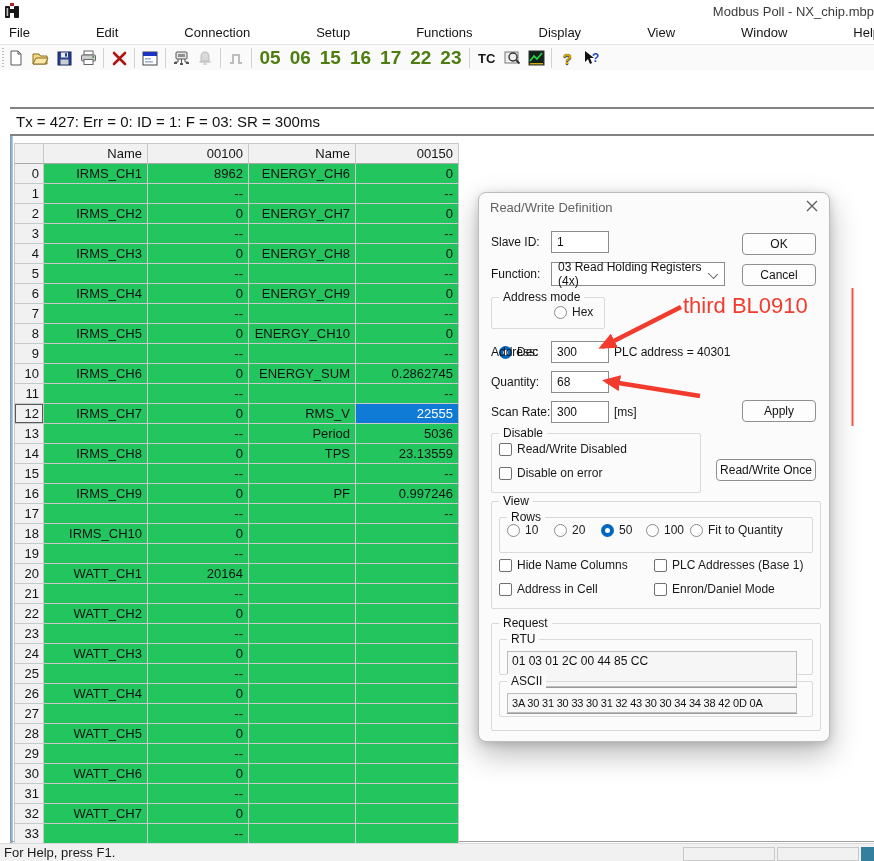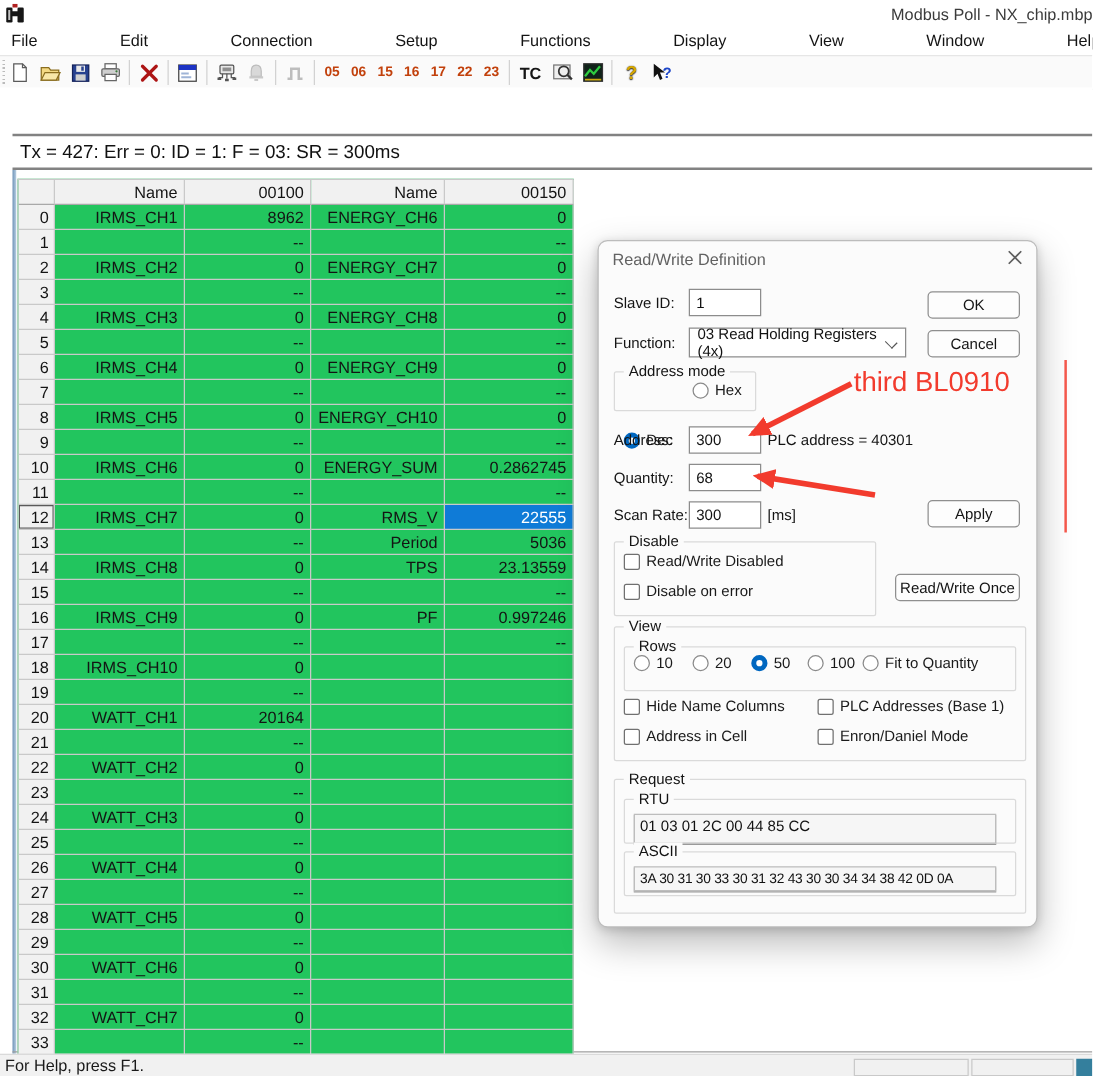--- a/index.html
+++ b/index.html
@@ -11,21 +11,21 @@
   .titlebar{left:0;top:0;width:874px;height:22px;background:#fff;display:flex;align-items:center;justify-content:space-between;}
   .titlebar .ttl{font-size:13px;color:#3b3b3b;margin-left:6px;}
   .appicon{margin-left:4px;width:17px;height:16px;}
   .menubar{left:0;top:22px;width:874px;height:22px;background:#fff;display:flex;align-items:center;gap:48px;}
   .menu-item{font-size:13px;padding:0 9px;line-height:22px;color:#141414;cursor:default;}
   .toolbar{left:0;top:44px;width:874px;height:26px;background:#fafafa;border-top:1px solid #e6e6e6;
            border-bottom:1px solid #d8d8d8;display:flex;align-items:center;}
   .grip{width:5px;height:20px;margin-left:2px;background:repeating-linear-gradient(#bbb 0 1px,transparent 1px 3px);width:2px;}
   .tbtn{width:24px;height:22px;display:flex;align-items:center;justify-content:center;}
   .tsep{width:1px;height:20px;background:#d2d2d2;margin:0 3px;}
-  .tb-num{font-size:11px;font-weight:bold;color:#c2410c;padding:0 4.5px;line-height:22px;}
+  .tb-num{font-size:19px;font-weight:bold;color:#4d7c0f;padding:0 4.5px;line-height:22px;}
   .tb-tc{font-size:13px;font-weight:bold;color:#161616;padding:0 5px;}
 
   
   .mdi{left:0;top:70px;width:874px;height:773px;background:#fff;}
   .child-title{left:10px;top:12px;width:864px;height:25px;
       background:linear-gradient(#e1ebf6,#ccddee);display:flex;align-items:center;}
   .child-title .doc{margin-left:6px;}
   .child-title .ctxt{font-size:13px;color:#909dab;margin-left:6px;}
   .tx-panel{left:10px;top:37px;width:864px;height:29px;background:#fff;
       border-top:2px solid #828282;border-bottom:2px solid #828282;box-sizing:border-box;
@@ -482,21 +482,21 @@
           <span>Address in Cell</span>
         </span><span class="citem" style="left: 175px; top: 389px; justify-content: flex-end;">
           <span class="cb"></span>
           <span>Enron/Daniel Mode</span>
         </span></span>
 
     <div class="grp" style="left:12px;top:430px;width:330px;height:108px"></div>
     <span class="grp-label" style="left:20px;top:423px">Request</span>
     <div class="grp" style="left:20px;top:446px;width:314px;height:36px"></div>
     <span class="grp-label" style="left:28px;top:439px">RTU</span>
-    <div class="sunken" style="left:28px;top:458px;width:290px;height:24px;font-size:12px;letter-spacing:0">01 03 01 2C 00 44 85 CC</div>
+    <div class="sunken" style="left:28px;top:458px;width:290px;height:36px;font-size:12px;letter-spacing:0">01 03 01 2C 00 44 85 CC</div>
     <div class="grp" style="left:20px;top:488px;width:314px;height:36px"></div>
     <span class="grp-label" style="left:28px;top:481px">ASCII</span>
     <div class="sunken" style="left:28px;top:500px;width:290px;height:20px">3A 30 31 30 33 30 31 32 43 30 30 34 34 38 42 0D 0A</div>
   </div>
 
   <div class="abs anno-text">third BL0910</div>
   <svg class="abs anno-svg" width="314" height="170" viewBox="560 270 314 170">
     <defs>
       <marker id="ah" markerUnits="userSpaceOnUse" markerWidth="18" markerHeight="16" refX="14" refY="8" orient="auto">
         <path d="M0,0 L18,8 L0,16 z" fill="#f23b2d"></path>

